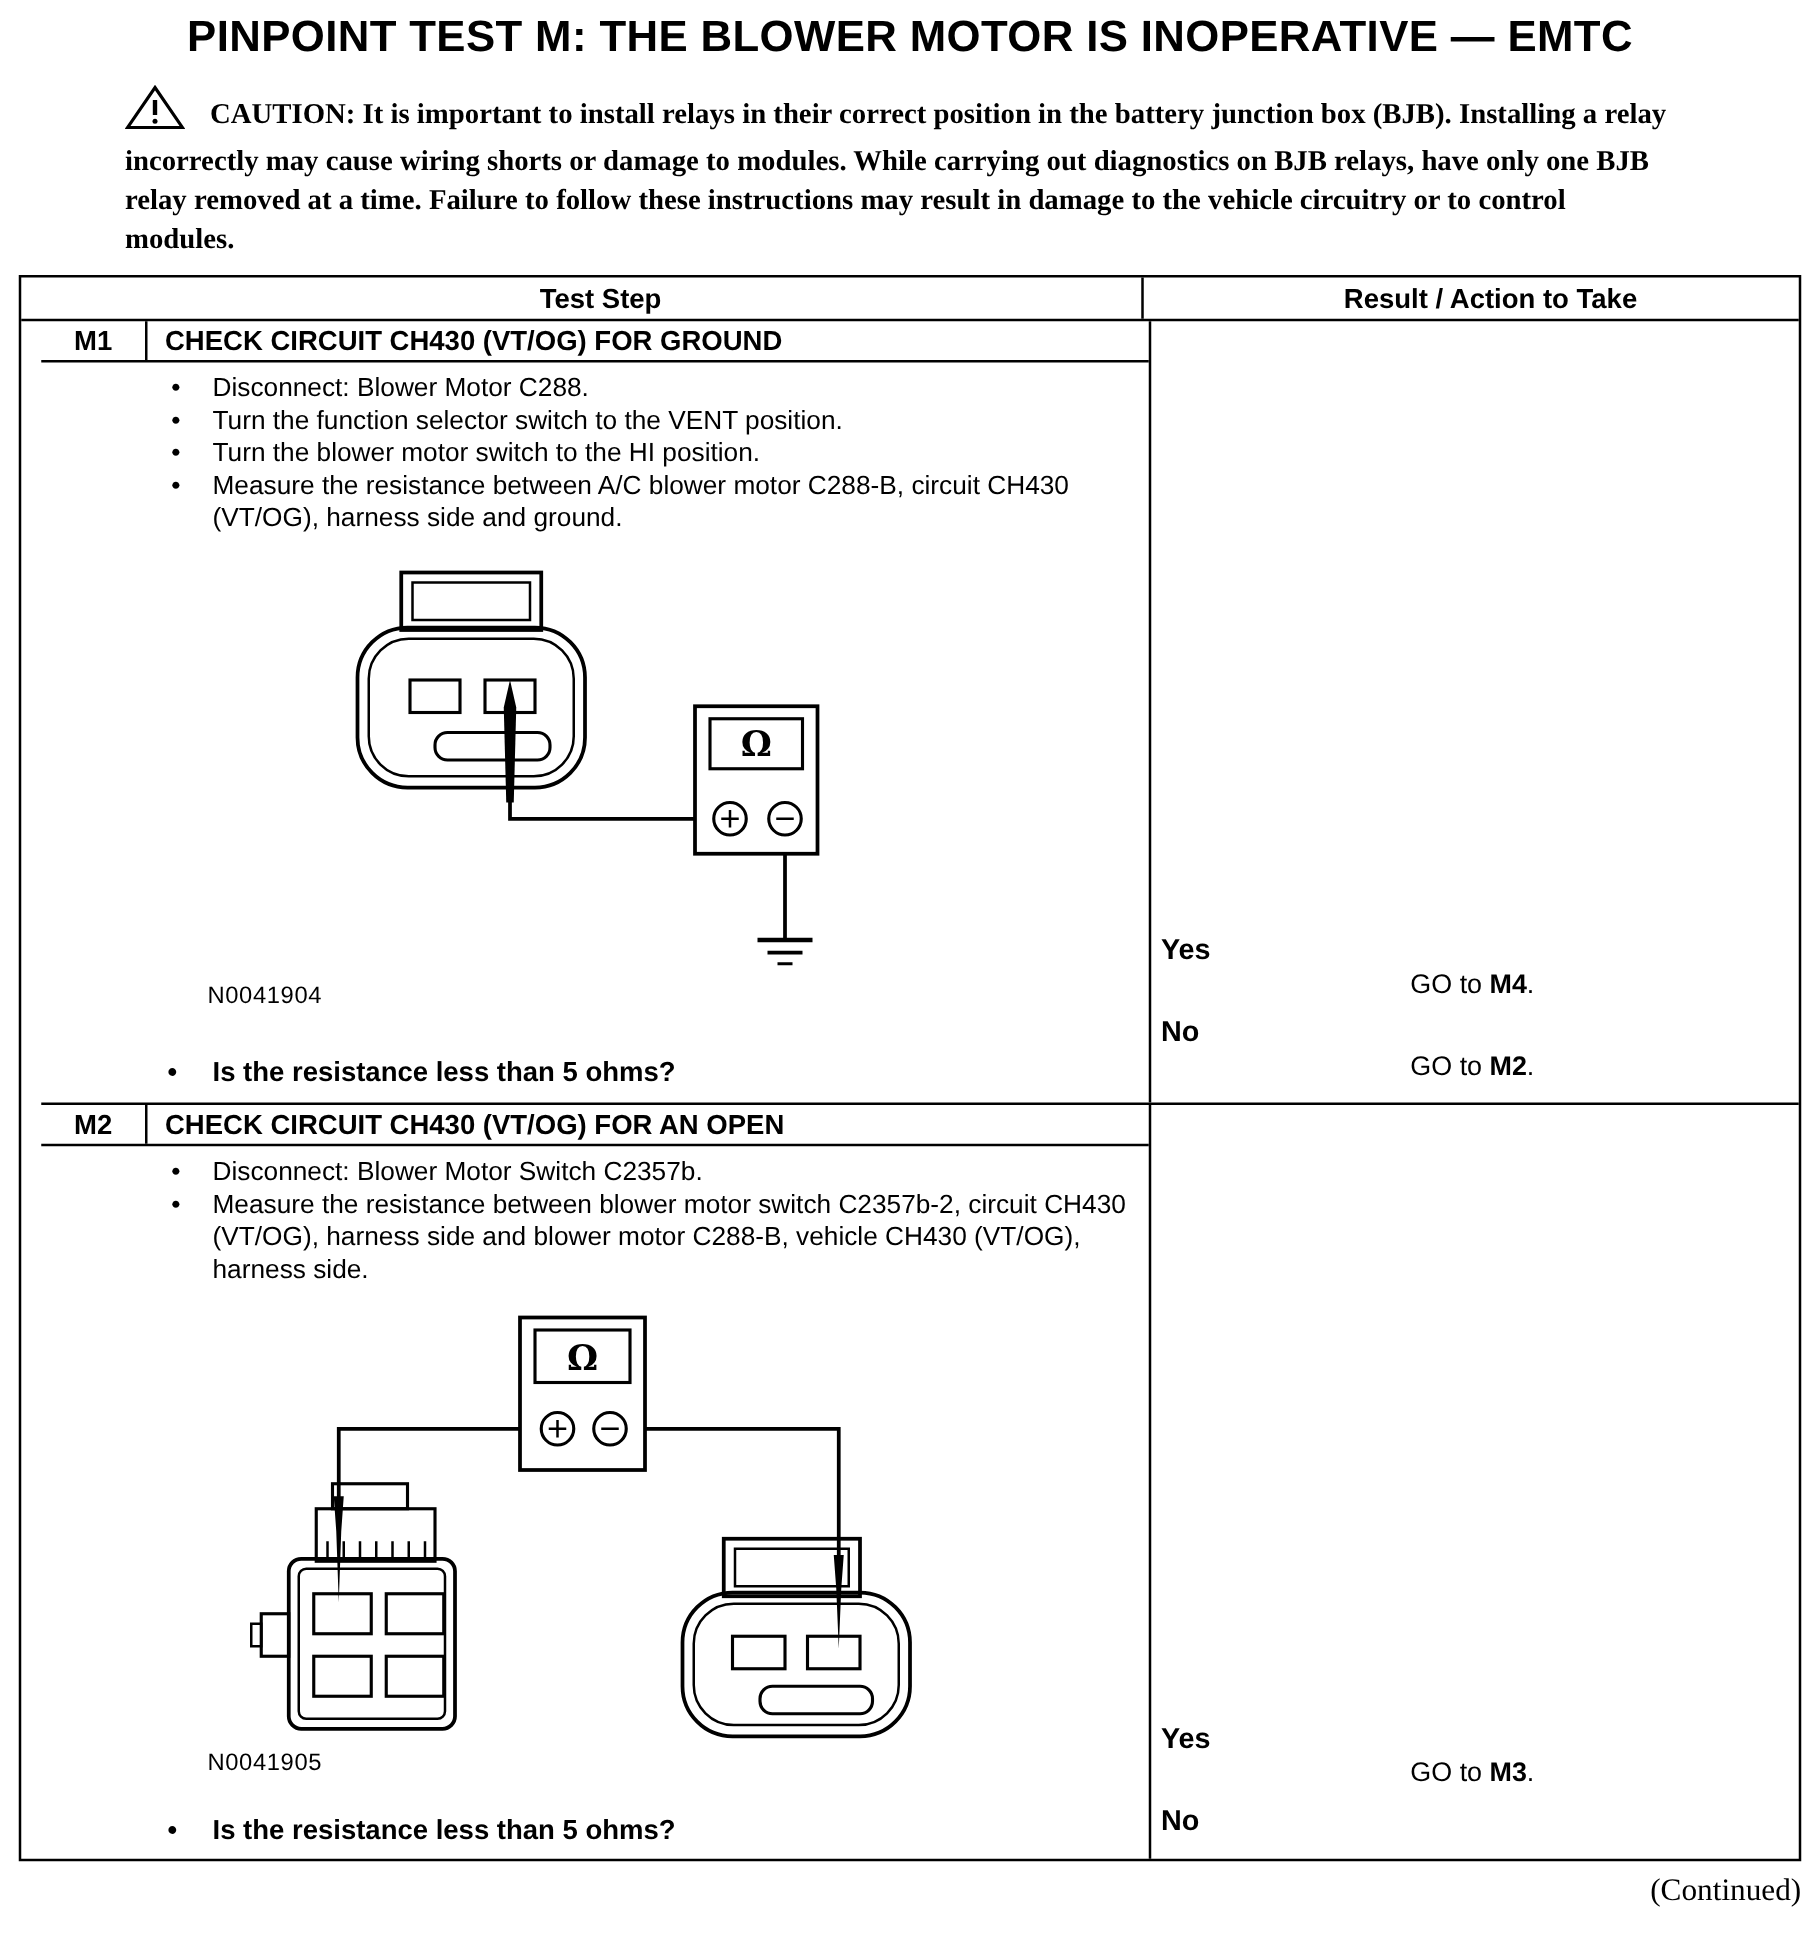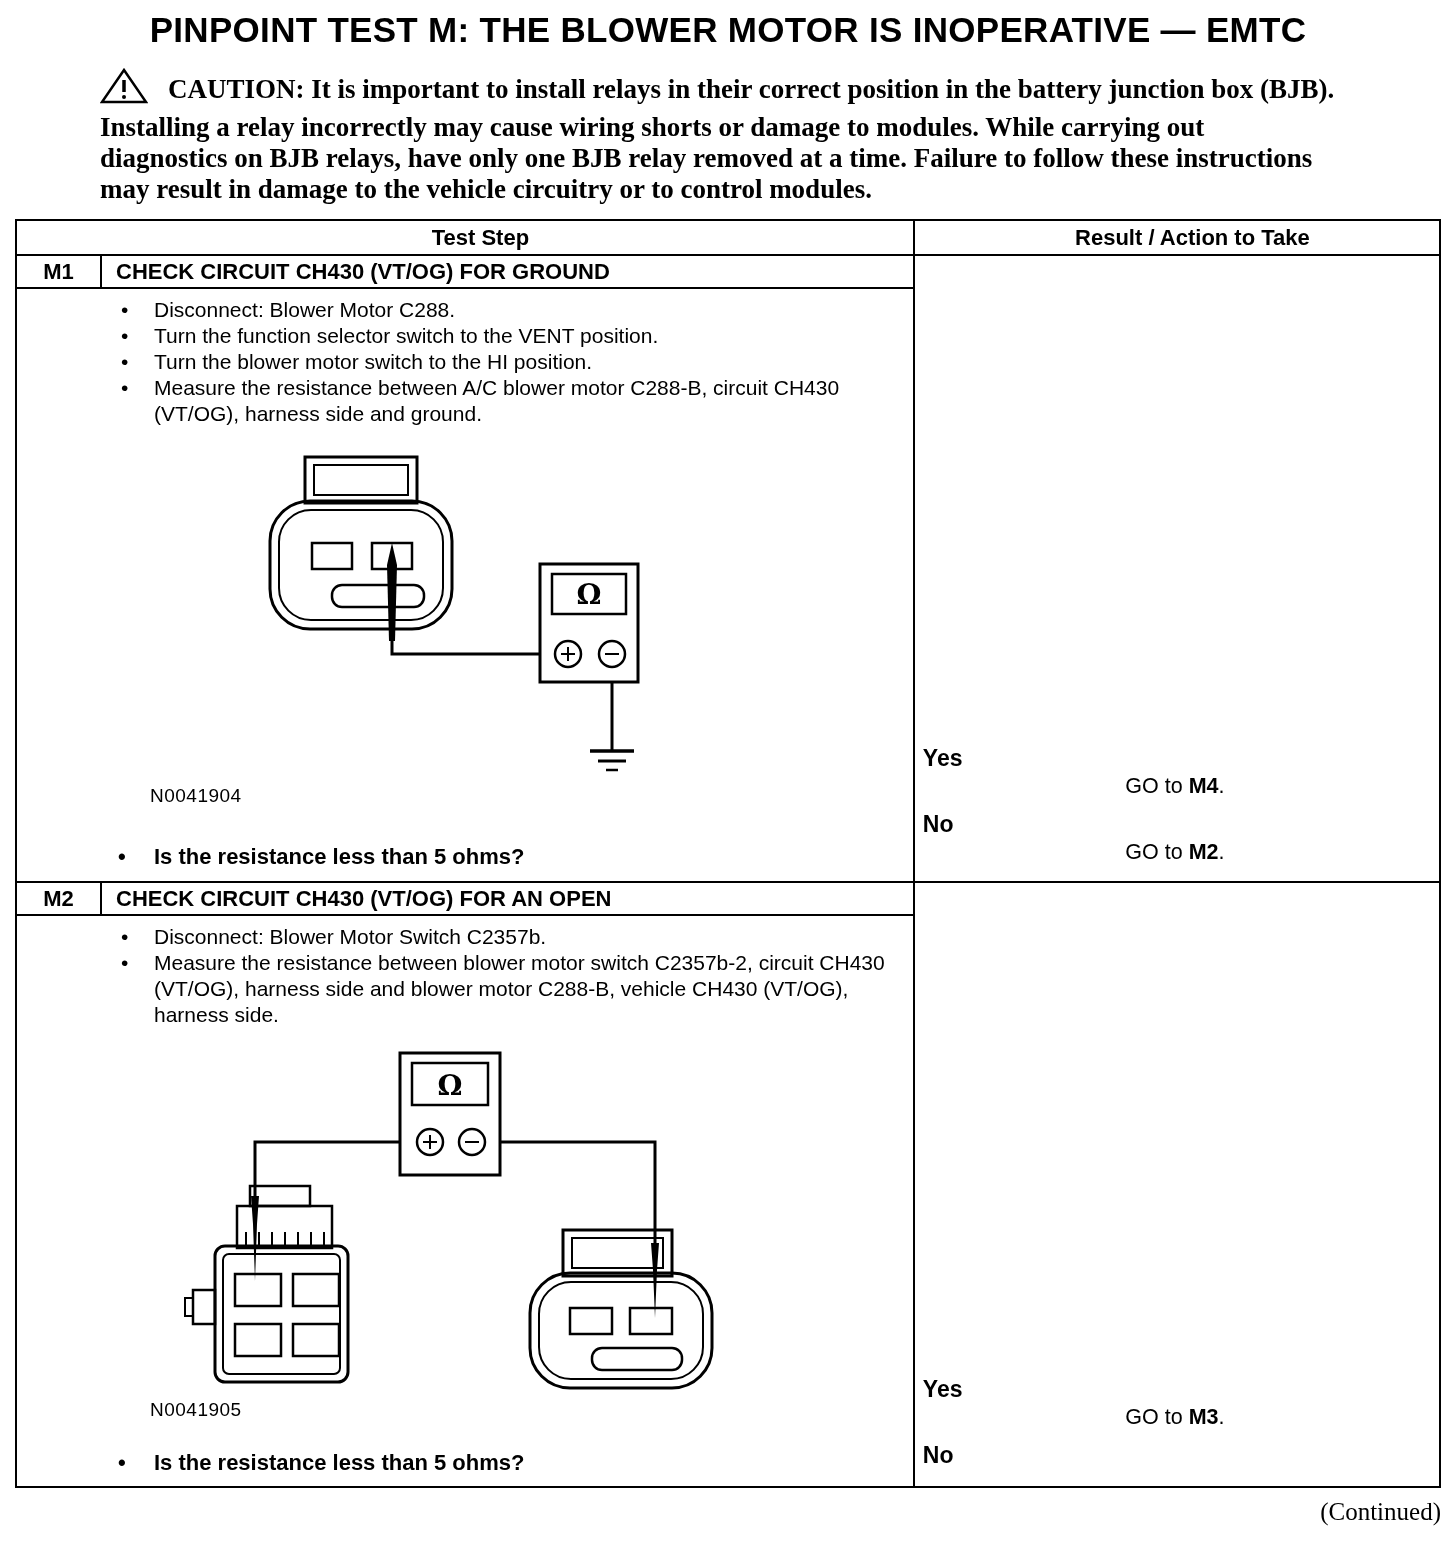--- a/index.html
+++ b/index.html
@@ -1,30 +1,30 @@
 <!DOCTYPE html>
 <html><head>
 <meta charset="utf-8">
 <style>
   * { box-sizing: border-box; }
   body { margin: 0; background: #fff; color: #000; }
   .page { width: 1456px; min-height: 1554px; position: relative; font-family: "Liberation Sans", sans-serif; padding-top: 6px; }
 
   .doc-title { font-size: 35px; font-weight: bold; text-align: center; margin: 4px 40px 18px 40px; letter-spacing: 0.3px; font-family: "Liberation Sans", sans-serif; }
 
-  .caution { margin: 0 118px 14px 100px; font-family: "Liberation Serif", serif; font-weight: bold; font-size: 27px; line-height: 31px; }
+  .caution { margin: 0 118px 14px 100px; font-family: "Liberation Serif", serif; font-weight: bold; font-size: 23px; line-height: 31px; }
   .caution-icon { display: inline-block; vertical-align: -7px; margin-right: 20px; }
 
   .ptable { margin-left: 15px; width: 1426px; border: 2.5px solid #000; }
   .thead { display: flex; border-bottom: 2.5px solid #000; }
   .th { height: 33px; display: flex; align-items: center; justify-content: center; font-weight: bold; font-size: 22px; padding-left: 31px; }
   .th-left { width: 63%; }
   .th-right { width: 37%; border-left: 2.5px solid #000; }
 
-  .trow { display: flex; }
+  .trow { display: flex; margin-left: 16px; }
   .trow + .trow { border-top: 2.5px solid #000; }
   .t-left { width: 63%; }
   .t-right { width: 37%; border-left: 2.5px solid #000; display: flex; flex-direction: column; justify-content: flex-end; padding: 0 12px 16px 8px; font-size: 21.5px; line-height: 26px; }
 
   .step-header { display: flex; border-bottom: 2.5px solid #000; height: 33px; font-weight: bold; font-size: 22px; }
   .step-id { width: 85px; flex: none; border-right: 2.5px solid #000; display: flex; align-items: center; justify-content: center; }
   .step-title { padding-left: 14px; display: flex; align-items: center; }
 
   .step-body { padding: 8px 10px 10px 0; }
   .step-body-m1 { min-height: 592px; }

